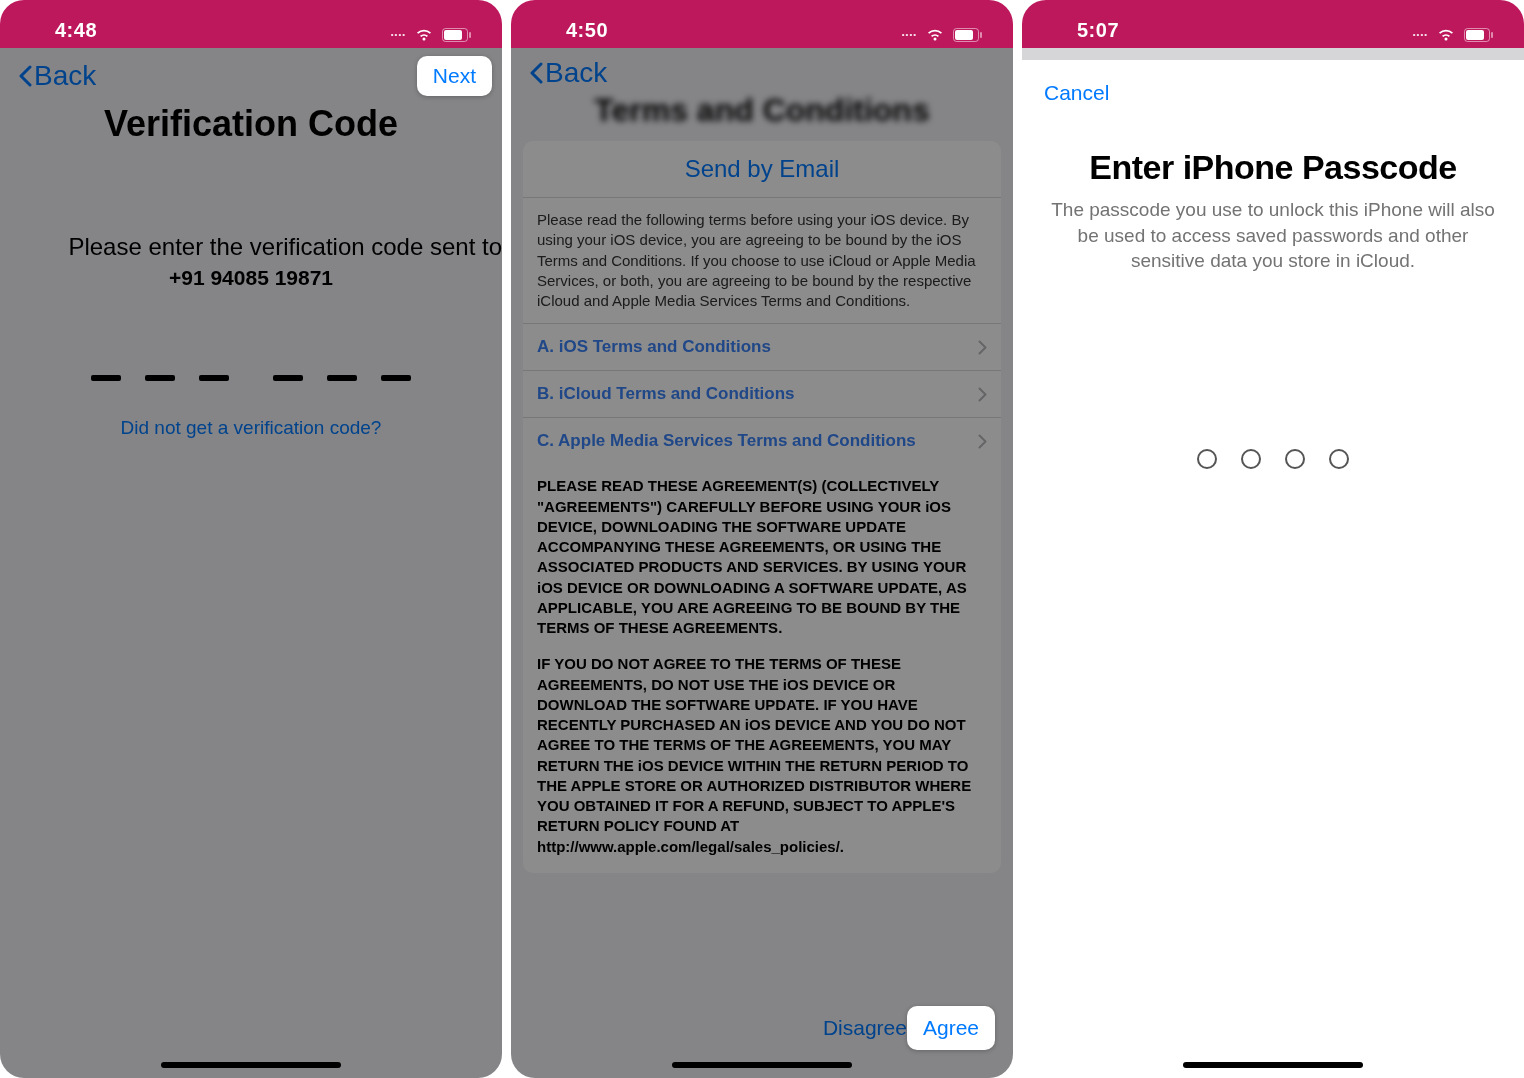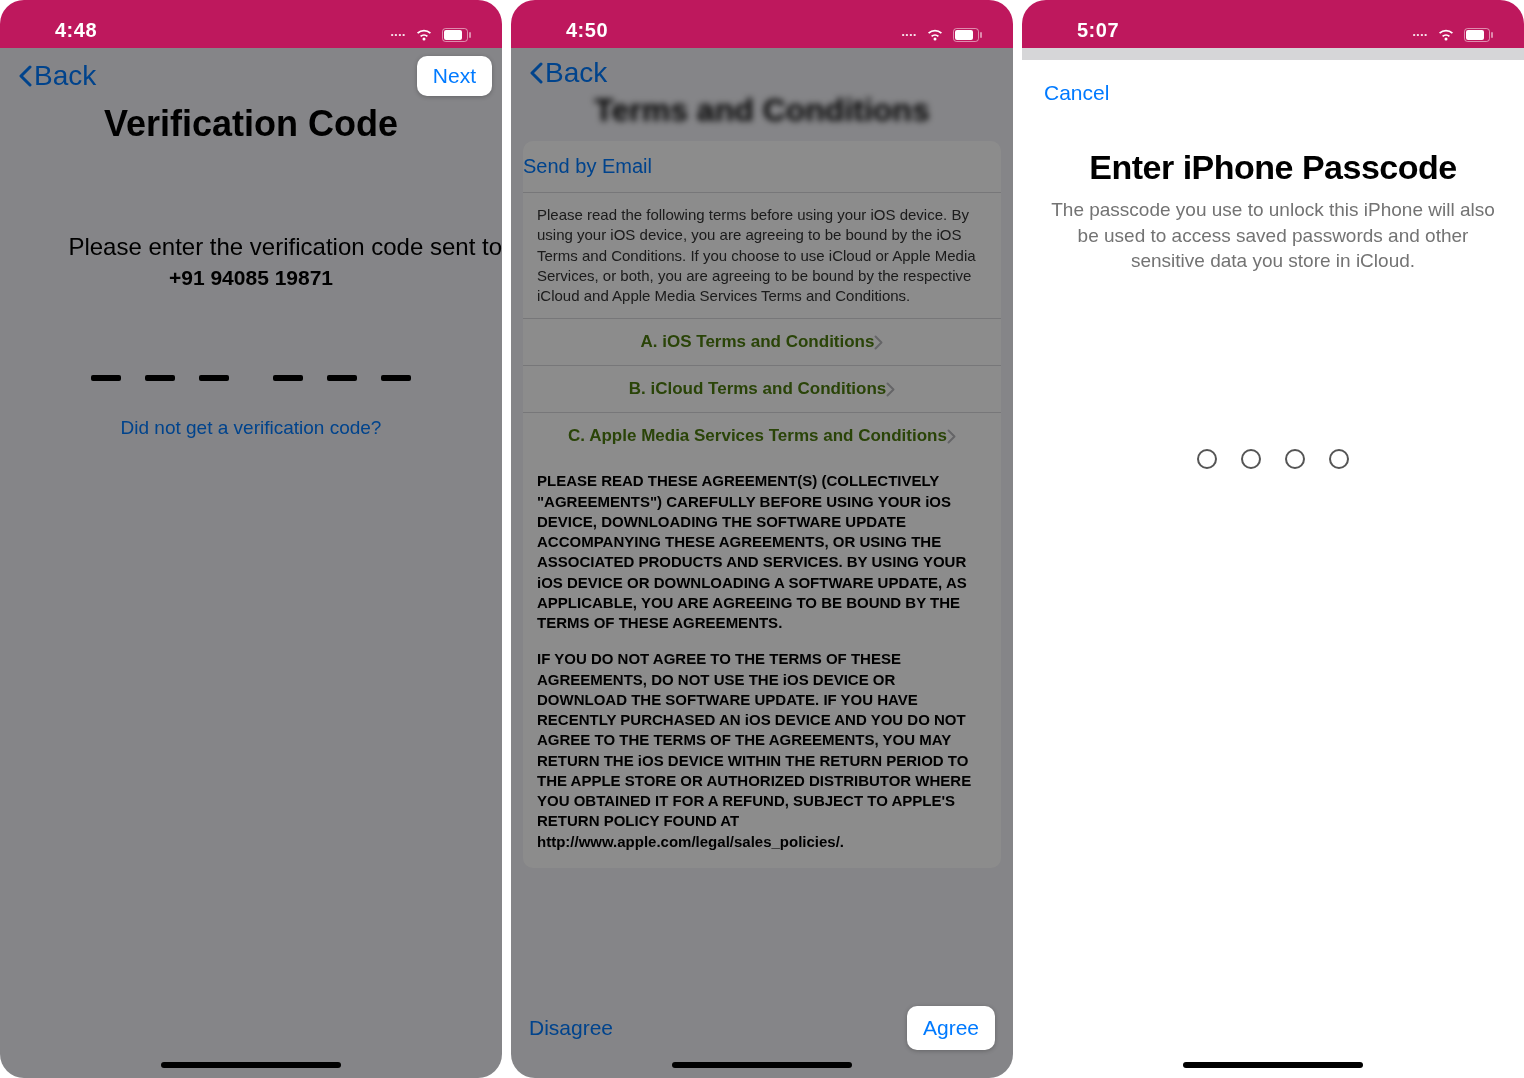--- a/index.html
+++ b/index.html
@@ -77,27 +77,27 @@
   .s2-body { flex:1; background:#f2f2f7; position:relative; display:flex; flex-direction:column; }
   .s2-title-blur { text-align:center; font-size:32px; font-weight:700; filter: blur(3px); margin-top: -6px; }
   .s2-nav { height:50px; display:flex; align-items:center; padding-left:18px; }
   .s2-card {
     margin: 12px 12px 0 12px;
     background:#fff;
     border-radius:10px;
     overflow:hidden;
     flex: none;
   }
-  .send-email { text-align:left; color:#007aff; font-size:20px; padding:14px 0; border-bottom:1px solid #d9d9dc; }
+  .send-email { text-align:center; color:#007aff; font-size:24px; padding:14px 0; border-bottom:1px solid #d9d9dc; }
   .tc-intro { padding: 12px 14px; font-size:15px; line-height:1.35; color:#333; }
-  .tc-row { display:flex; align-items:center; justify-content:center; padding:13px 14px; border-top:1px solid #d9d9dc; color:#4d7c0f; font-size:17px; font-weight:600; }
+  .tc-row { display:flex; align-items:center; justify-content:space-between; padding:13px 14px; border-top:1px solid #d9d9dc; color:#3b82f6; font-size:17px; font-weight:600; }
   .chevron-right svg { display:block; }
   .tc-body { padding: 12px 14px 0 14px; font-size:15px; font-weight:700; line-height:1.35; color:#000; }
   .tc-body p { margin-bottom:16px; }
-  .s2-footer { margin-top:auto; display:flex; align-items:center; justify-content:space-between; padding: 18px 18px 28px 18px; }
+  .s2-footer { margin-top:auto; display:flex; align-items:center; justify-content:flex-end; padding: 18px 18px 28px 18px; }
   .disagree { color:#007aff; font-size:21px; }
   .agree {
     background:#fff; color:#007aff; font-size:21px; font-weight:500;
     padding:10px 16px; border-radius:10px; position:relative; z-index:20;
     box-shadow: 0 1px 4px rgba(0,0,0,0.25);
   }
   
   .s3-sheet-bg { height: 12px; background:#d6d6d8; }
   .s3-body { flex:1; background:#fff; border-top-left-radius:16px; border-top-right-radius:16px; position:relative; }
   .s3-nav { height:50px; display:flex; align-items:center; padding-left:22px; margin-top:8px; }

